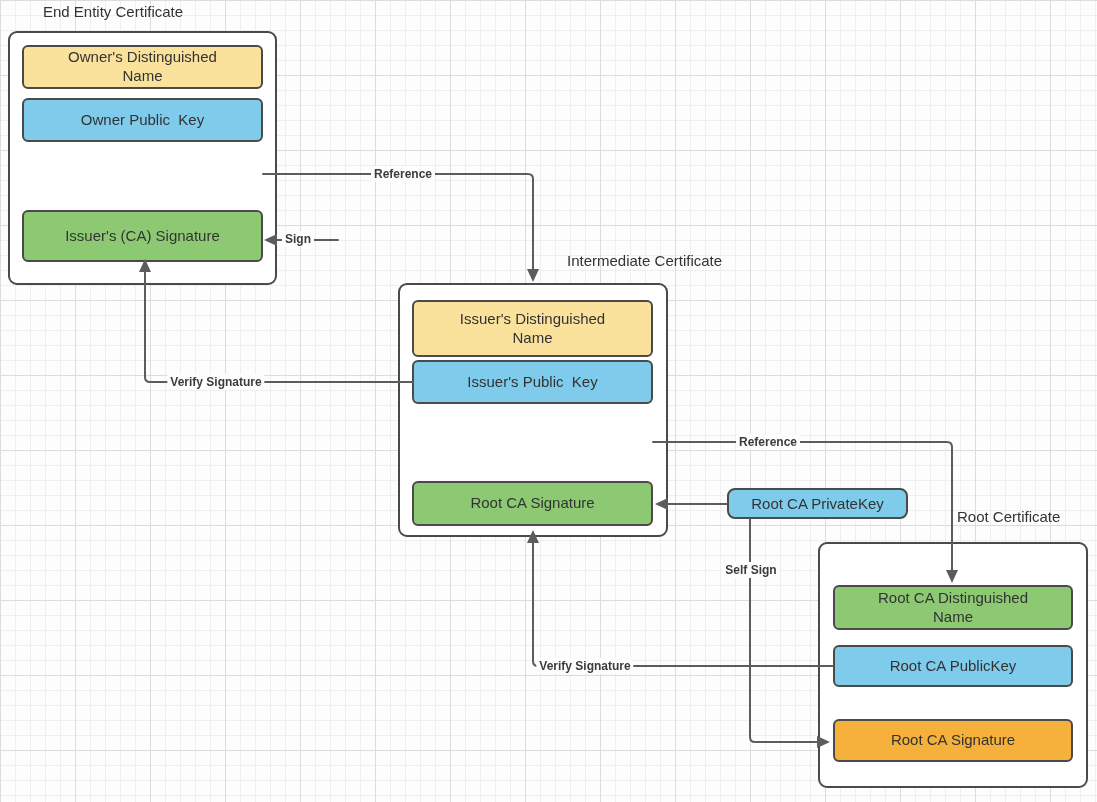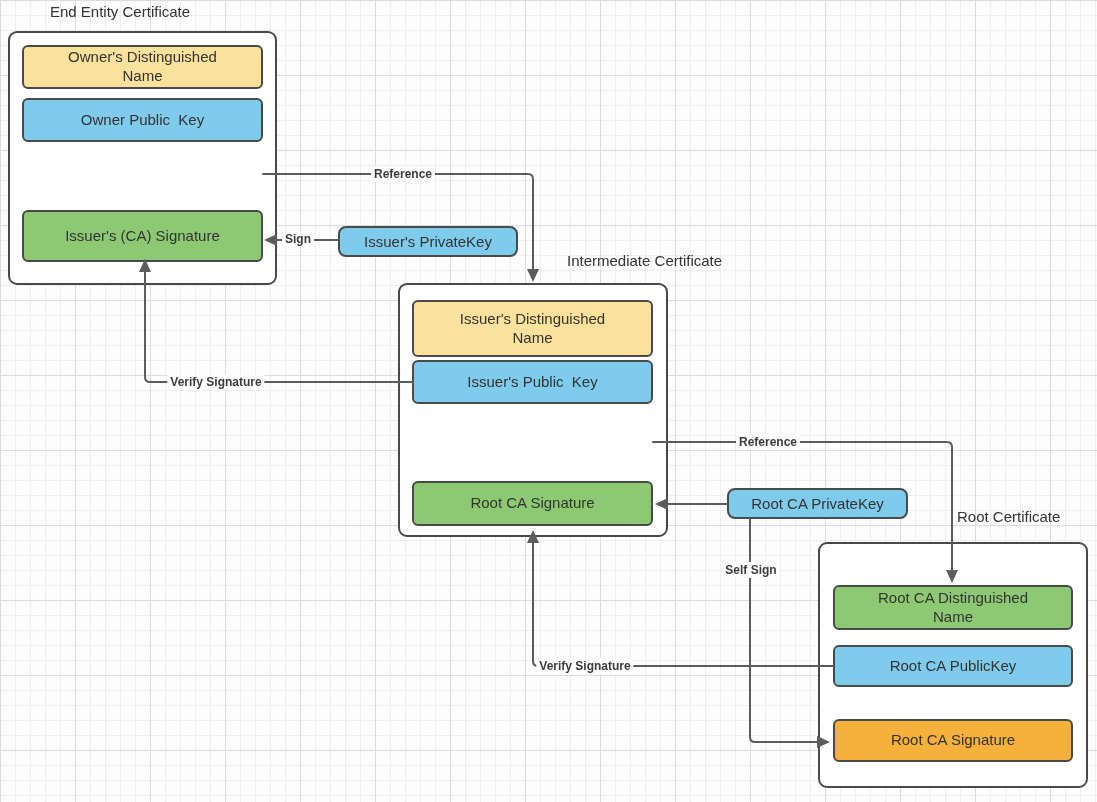--- a/index.html
+++ b/index.html
@@ -78,40 +78,39 @@
     padding: 1px 3px;
     white-space: nowrap;
     z-index: 6;
   }
 </style>
 </head>
 <body>
 
 <div class="canvas">
 
-  <div class="cert-title" style="left:50px; top:3px;">End Entity Certificate</div>
+  <div class="cert-title" style="left:43px; top:3px;">End Entity Certificate</div>
   <div class="cert-title" style="left:567px; top:252px;">Intermediate Certificate</div>
   <div class="cert-title" style="left:957px; top:508px;">Root Certificate</div>
 
   <div class="cert-box" style="left:8px; top:31px; width:269px; height:254px;"></div>
   <div class="field" style="left: 22px; top: 45px; width: 241px; height: 44px; background-color: rgb(250, 226, 156);">Owner's Distinguished Name</div>
   <div class="field" style="left: 22px; top: 98px; width: 241px; height: 44px; background-color: rgb(127, 203, 236);">Owner Public  Key</div>
   <div class="field" style="left: 22px; top: 210px; width: 241px; height: 52px; background-color: rgb(141, 201, 115);">Issuer's (CA) Signature</div>
 
   <div class="cert-box" style="left:398px; top:283px; width:270px; height:254px;"></div>
   <div class="field" style="left: 412px; top: 300px; width: 241px; height: 57px; background-color: rgb(250, 226, 156);">Issuer's Distinguished Name</div>
   <div class="field" style="left: 412px; top: 360px; width: 241px; height: 44px; background-color: rgb(127, 203, 236);">Issuer's Public  Key</div>
   <div class="field" style="left: 412px; top: 481px; width: 241px; height: 45px; background-color: rgb(141, 201, 115);">Root CA Signature</div>
 
   <div class="cert-box" style="left:818px; top:542px; width:270px; height:246px;"></div>
   <div class="field" style="left: 833px; top: 585px; width: 240px; height: 45px; background-color: rgb(141, 201, 115);">Root CA Distinguished Name</div>
   <div class="field" style="left: 833px; top: 645px; width: 240px; height: 42px; background-color: rgb(127, 203, 236);">Root CA PublicKey</div>
   <div class="field" style="left: 833px; top: 719px; width: 240px; height: 43px; background-color: rgb(246, 176, 60);">Root CA Signature</div>
 
-  <div class="key-box" style="left: 338px; top: 226px; width: 180px; height: 31px; background-color: rgb(127, 203, 236);">Issuer's PrivateKey</div>
   <div class="key-box" style="left: 727px; top: 488px; width: 181px; height: 31px; background-color: rgb(127, 203, 236);">Root CA PrivateKey</div>
 
   <svg class="connector-layer" viewBox="0 0 1097 802" xmlns="http://www.w3.org/2000/svg">
     <g stroke="#5c5c5c" stroke-width="2" fill="none" stroke-linejoin="round" stroke-linecap="round">
       <path d="M338 240 H268"></path>
       <path d="M263 174 H528 Q533 174 533 179 V277"></path>
       <path d="M413 382 H150 Q145 382 145 377 V263"></path>
       <path d="M727 504 H659"></path>
       <path d="M653 442 H947 Q952 442 952 447 V578"></path>
       <path d="M750 519 V737 Q750 742 755 742 H825"></path>

